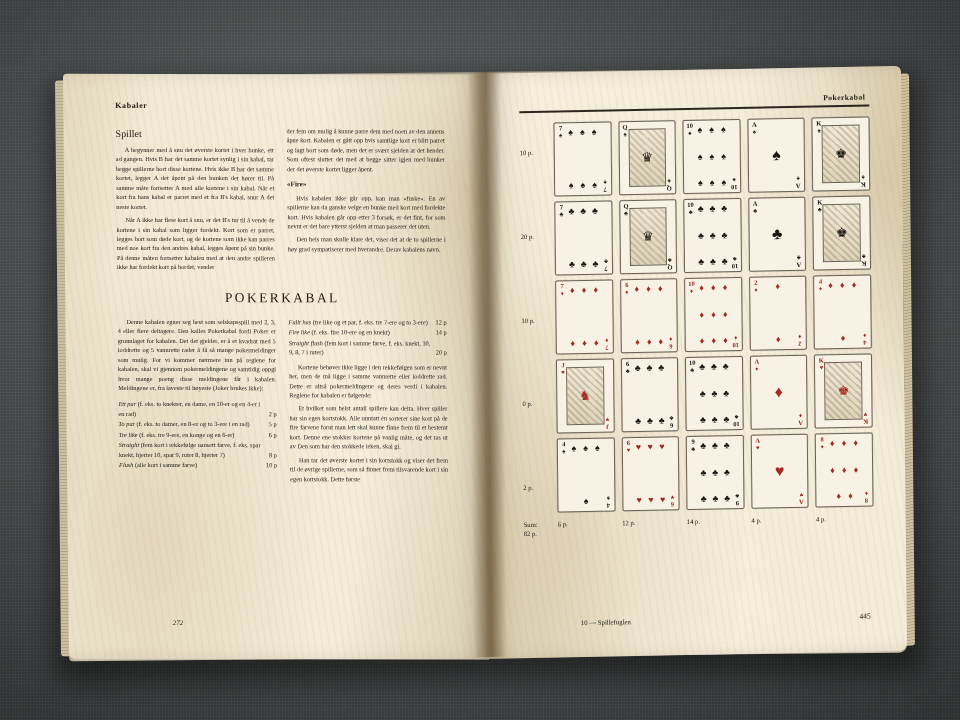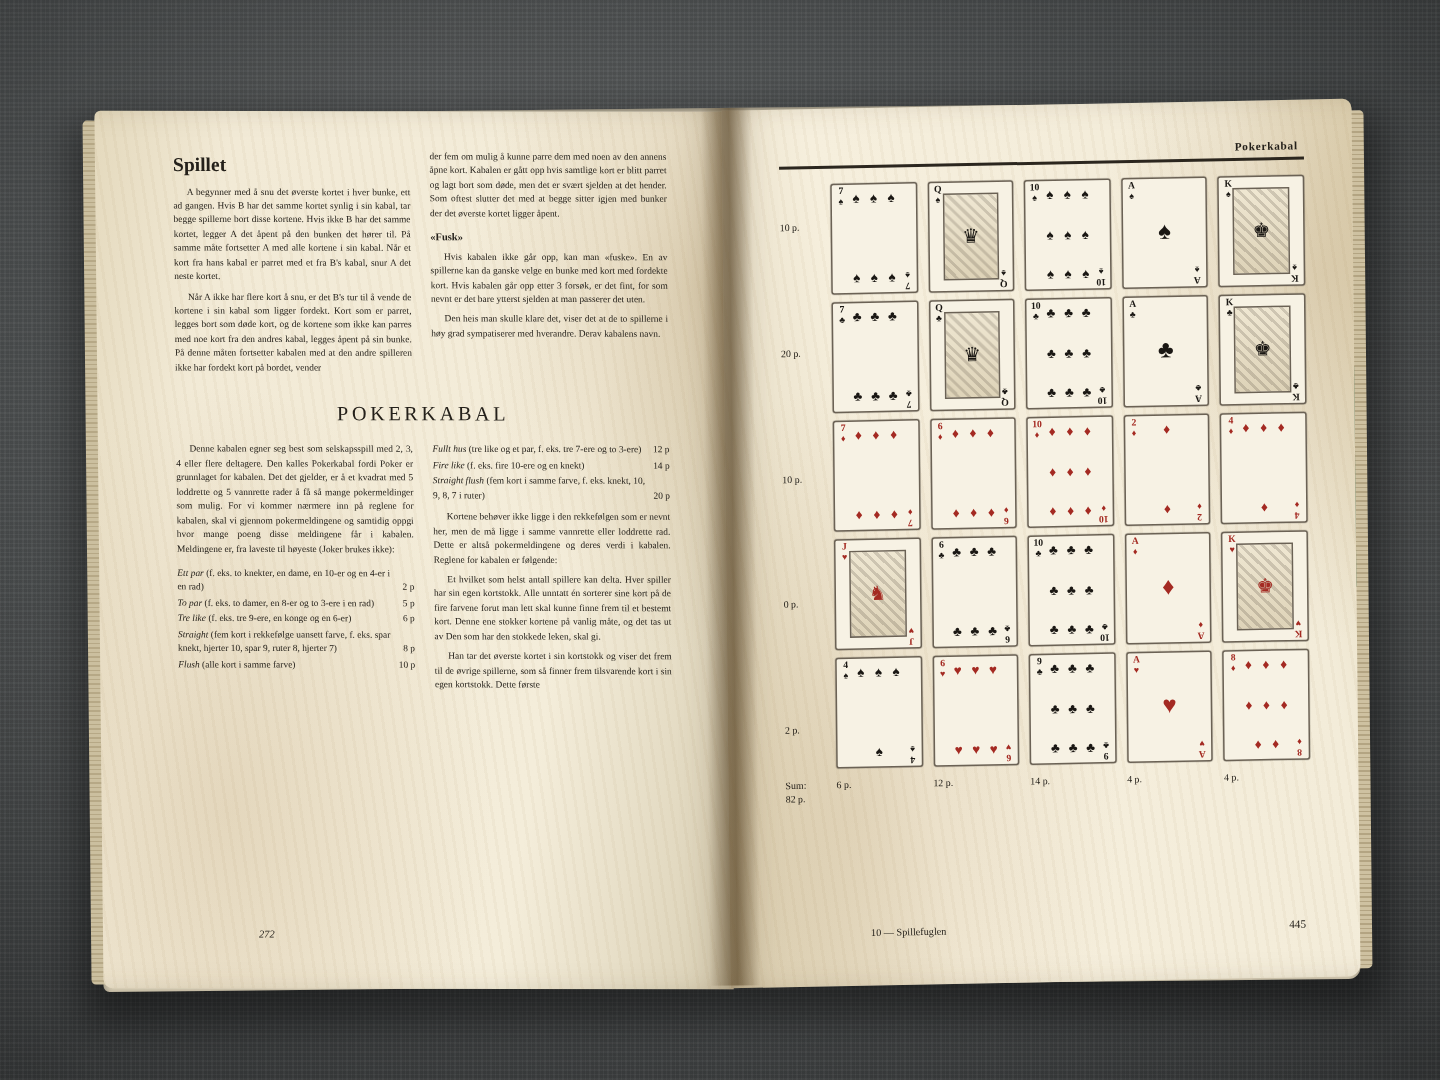--- a/index.html
+++ b/index.html
@@ -90,21 +90,21 @@
   
   .lp{
     position:absolute;left:52px;top:26px;width:330px;height:534px;
     color:#24201a;font-size:6.3px;line-height:1.5;
   }
   .run-head{
     font-size:8px;font-weight:bold;letter-spacing:.6px;margin-bottom:14px;
   }
   .cols2{display:flex;gap:13px;}
   .col{width:158px;}
-  .sec-title{font-weight:bold;font-size:13px;margin-bottom:4px;}
+  .sec-title{font-weight:normal;font-size:10px;margin-bottom:4px;}
   .para{text-align:justify;text-indent:9px;margin:0 0 4px 0;hyphens:auto;}
   .para.noind{text-indent:0;}
   .fusk{font-weight:bold;font-size:7px;margin:6px 0 3px 0;}
   .poker-title{
     text-align:center;font-size:13.5px;letter-spacing:2.4px;
     margin:12px 0 9px 0;font-weight:normal;
   }
   .hand-list{margin-top:7px;}
   .hand{display:flex;justify-content:space-between;align-items:flex-end;gap:4px;margin-bottom:1px;}
   .hand .desc{flex:1;text-align:left;}
@@ -162,30 +162,31 @@
   <div class="book">
     <div class="book-shadow"></div>
     <div class="pages-stack">
       <div class="edge-left"></div>
       <div class="edge-right"></div>
       <div class="green-sliver"></div>
 
       <div class="page page-left">
         <div class="paper-grain"></div>
         <div class="lp">
+          <div class="run-head">Kabaler</div>
 
           <div class="cols2">
             <div class="col">
               <div class="sec-title">Spillet</div>
               <p class="para">A begynner med å snu det øverste kortet i hver bunke, ett ad gangen. Hvis B har det samme kortet synlig i sin kabal, tar begge spillerne bort disse kortene. Hvis ikke B har det samme kortet, legger A det åpent på den bunken det hører til. På samme måte fortsetter A med alle kortene i sin kabal. Når et kort fra hans kabal er parret med et fra B's kabal, snur A det neste kortet.</p>
               <p class="para">Når A ikke har flere kort å snu, er det B's tur til å vende de kortene i sin kabal som ligger fordekt. Kort som er parret, legges bort som døde kort, og de kortene som ikke kan parres med noe kort fra den andres kabal, legges åpent på sin bunke. På denne måten fortsetter kabalen med at den andre spilleren ikke har fordekt kort på bordet, vender</p>
             </div>
             <div class="col">
               <p class="para noind">der fem om mulig å kunne parre dem med noen av den annens åpne kort. Kabalen er gått opp hvis samtlige kort er blitt parret og lagt bort som døde, men det er svært sjelden at det hender. Som oftest slutter det med at begge sitter igjen med bunker der det øverste kortet ligger åpent.</p>
-              <div class="fusk">«Fusk»</div>
+              <div class="fusk">«Fire»</div>
               <p class="para">Hvis kabalen ikke går opp, kan man «fuske». En av spillerne kan da ganske velge en bunke med kort med fordekte kort. Hvis kabalen går opp etter 3 forsøk, er det fint, for som nevnt er det bare ytterst sjelden at man passerer det uten.</p>
               <p class="para">Den heis man skulle klare det, viser det at de to spillerne i høy grad sympatiserer med hverandre. Derav kabalens navn.</p>
             </div>
           </div>
 
           <div class="poker-title">POKERKABAL</div>
 
           <div class="cols2">
             <div class="col">
               <p class="para">Denne kabalen egner seg best som selskapsspill med 2, 3, 4 eller flere deltagere. Den kalles Pokerkabal fordi Poker er grunnlaget for kabalen. Det det gjelder, er å et kvadrat med 5 loddrette og 5 vannrette rader å få så mange pokermeldinger som mulig. For vi kommer nærmere inn på reglene for kabalen, skal vi gjennom pokermeldingene og samtidig oppgi hvor mange poeng disse meldingene får i kabalen. Meldingene er, fra laveste til høyeste (Joker brukes ikke):</p>

